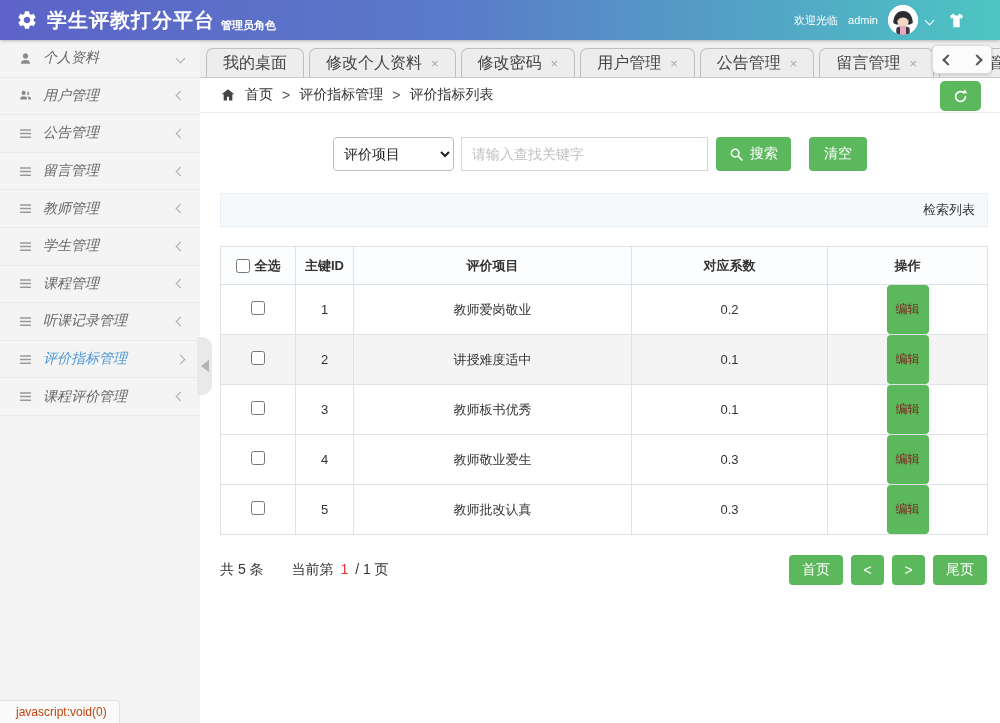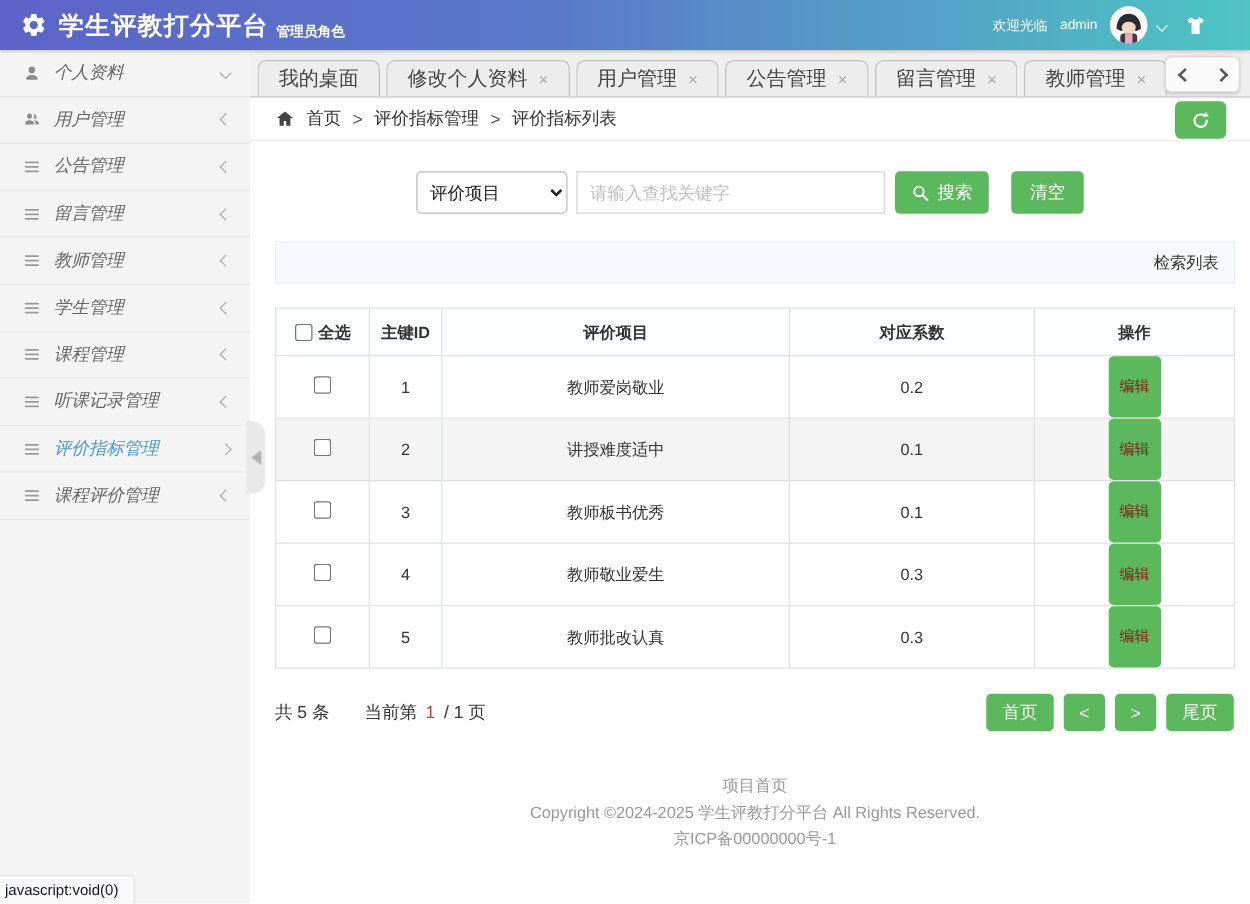--- a/index.html
+++ b/index.html
@@ -96,22 +96,22 @@
   .pg-btn { height:30px; }
   .pg-btn.word { padding:0 13px; }
   .pg-btn.sym { width:33px; }
 
   
   .footer { margin-top:33px; text-align:center; color:#9a9a9a; font-size:13px; line-height:21px; }
   .footer .home-link { cursor:pointer; }
 
   
   .statusbar { position:absolute; left:0; bottom:0; background:#fafafa; border:1px solid #e3e3e3;
-    border-left:none; border-bottom:none; border-radius:0 4px 0 0; padding:4px 12px 4px 4px;
-    font-size:12px; color:#0f172a; z-index:6; }
+    border-left:none; border-bottom:none; border-radius:0 4px 0 0; padding:4px 12px 4px 16px;
+    font-size:12px; color:#c2410c; z-index:6; }
 </style>
 </head>
 <body>
 
 <div class="app">
 
   <header class="header">
     <svg class="gear" viewBox="0 0 24 24">
         <path fill="#fff" d="M19.14 12.94c.04-.3.06-.61.06-.94s-.02-.64-.07-.94l2.03-1.58c.18-.14.23-.41.12-.61l-1.92-3.32c-.12-.22-.37-.29-.59-.22l-2.39.96c-.5-.38-1.03-.7-1.62-.94l-.36-2.54c-.04-.24-.24-.41-.48-.41h-3.84c-.24 0-.43.17-.47.41l-.36 2.54c-.59.24-1.13.57-1.62.94l-2.39-.96c-.22-.08-.47 0-.59.22L2.74 8.87c-.12.21-.08.47.12.61l2.03 1.58c-.05.3-.09.63-.09.94s.02.64.07.94l-2.03 1.58c-.18.14-.23.41-.12.61l1.92 3.32c.12.22.37.29.59.22l2.39-.96c.5.38 1.03.7 1.62.94l.36 2.54c.05.24.24.41.48.41h3.84c.24 0 .44-.17.47-.41l.36-2.54c.59-.24 1.13-.56 1.62-.94l2.39.96c.22.08.47 0 .59-.22l1.92-3.32c.12-.22.07-.47-.12-.61l-2.01-1.58zM12 15.6c-1.98 0-3.6-1.62-3.6-3.6s1.62-3.6 3.6-3.6 3.6 1.62 3.6 3.6-1.62 3.6-3.6 3.6z"></path>
       </svg>
@@ -252,20 +252,24 @@
 
       <div class="tabbar">
         <div class="tab">
           <span>我的桌面</span>
         </div>
         <div class="tab">
           <span>修改个人资料</span>
           <span class="close-icon"></span>
         </div>
         <div class="tab">
+          <span>修改密码</span>
+          <span class="close-icon"></span>
+        </div>
+        <div class="tab">
           <span>用户管理</span>
           <span class="close-icon"></span>
         </div>
         <div class="tab">
           <span>公告管理</span>
           <span class="close-icon"></span>
         </div>
         <div class="tab">
           <span>留言管理</span>
           <span class="close-icon"></span>
@@ -387,24 +391,19 @@
             <span>/ 1 页</span>
           </span>
           <span class="pg-buttons">
             <button class="btn-green pg-btn word">首页</button>
             <button class="btn-green pg-btn sym">&lt;</button>
             <button class="btn-green pg-btn sym">&gt;</button>
             <button class="btn-green pg-btn word">尾页</button>
           </span>
         </div>
 
-        <div class="footer">
-          <div class="home-link">项目首页</div>
-          <div>Copyright ©2024-2025 学生评教打分平台 All Rights Reserved.</div>
-          <div>京ICP备00000000号-1</div>
-        </div>
 
       </div>
     </main>
   </div>
 
   <div class="statusbar">javascript:void(0)</div>
 </div>
 
 </body></html>

